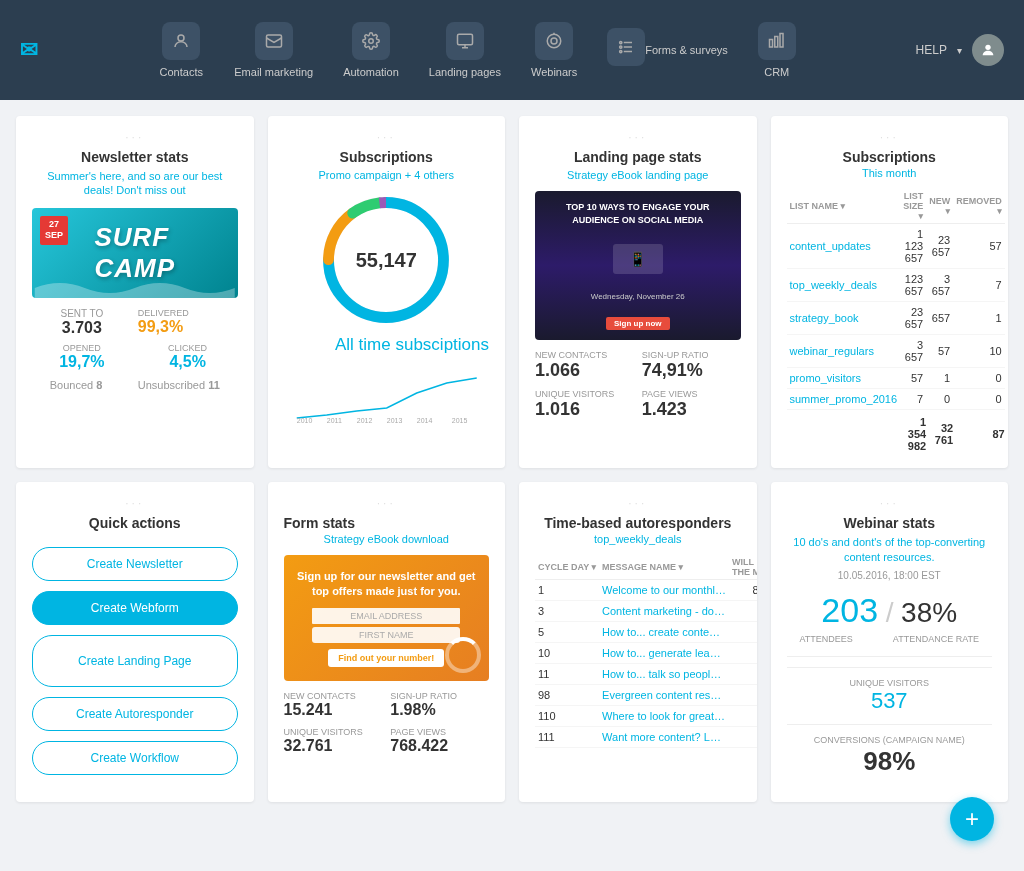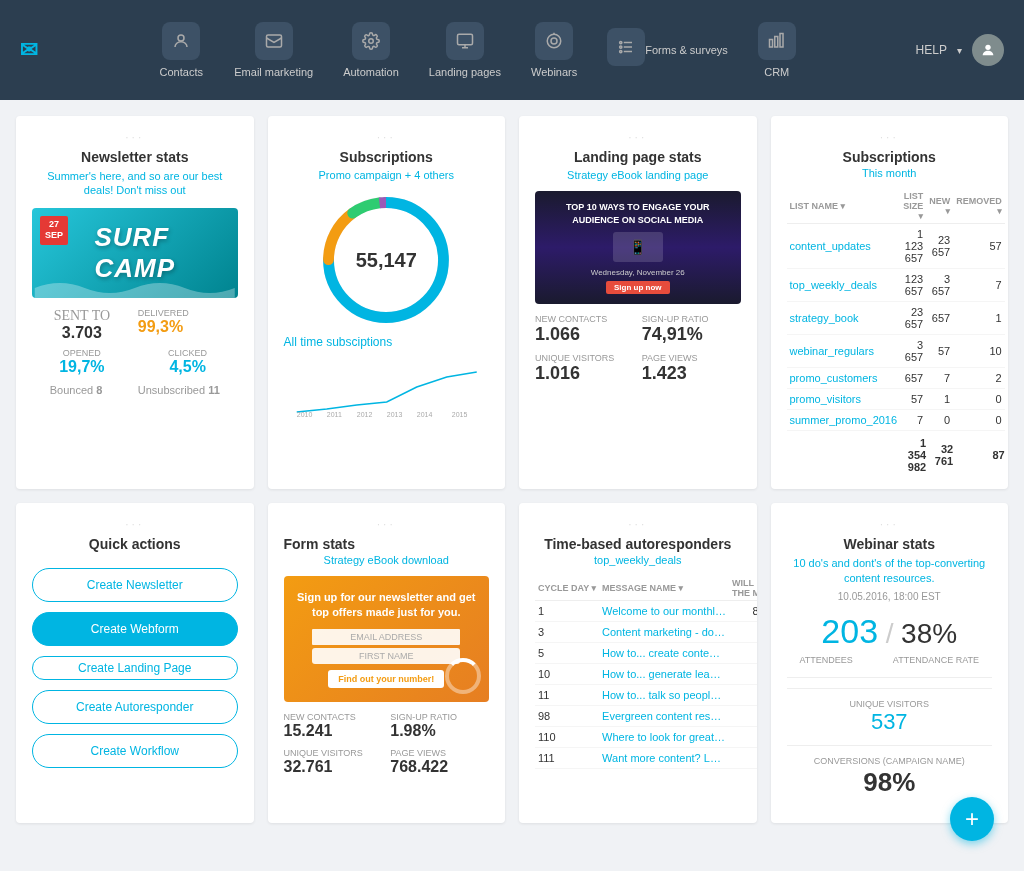--- a/index.html
+++ b/index.html
@@ -121,21 +121,21 @@
       <div style="font-size:26px;font-style:italic;font-weight:900;letter-spacing:1px;text-shadow:1px 2px 4px rgba(0,0,0,0.3);">SURF<br>CAMP</div>
 
       <div style="position:absolute;bottom:0;left:0;right:0;height:20px;opacity:0.3;">
         <svg viewBox="0 0 200 20" width="100%" height="20">
             <path d="M0 10 Q25 0 50 10 Q75 20 100 10 Q125 0 150 10 Q175 20 200 10 L200 20 L0 20Z" fill="#fff"></path>
           </svg>
       </div>
     </div>
     <div style="display:grid;grid-template-columns:1fr 1fr;gap:6px;margin-bottom:8px;">
       <div style="text-align:center;">
-        <div style="font-size:14px;color:#999;text-transform:uppercase;font-family:Liberation Serif, serif;">SENT TO</div>
+        <div style="font-size:10px;color:#999;text-transform:uppercase;">SENT TO</div>
         <div style="font-size:16px;font-weight:600;color:#333;">3.703</div>
       </div>
       <div style="text-align:left;">
         <div style="font-size:9px;color:#999;text-transform:uppercase;">DELIVERED</div>
         <div style="font-size:16px;font-weight:600;color:#f39c12;">99,3%</div>
       </div>
       <div style="text-align:center;">
         <div style="font-size:9px;color:#999;text-transform:uppercase;">OPENED</div>
         <div style="font-size:16px;font-weight:600;color:#00b5e2;">19,7%</div>
       </div>
@@ -159,39 +159,39 @@
         <svg class="donut-svg" viewBox="0 0 36 36" style="width:130px;height:130px;transform:rotate(-90deg);">
           <circle cx="18" cy="18" r="15.9155" fill="none" stroke="#eee" stroke-width="3"></circle>
           <circle cx="18" cy="18" r="15.9155" fill="none" stroke="#00b5e2" stroke-width="3" stroke-dasharray="75 25" stroke-linecap="round"></circle>
           <circle cx="18" cy="18" r="15.9155" fill="none" stroke="#f39c12" stroke-width="3" stroke-dasharray="15 85" stroke-dashoffset="-75" stroke-linecap="round"></circle>
           <circle cx="18" cy="18" r="15.9155" fill="none" stroke="#2ecc71" stroke-width="3" stroke-dasharray="8 92" stroke-dashoffset="-90" stroke-linecap="round"></circle>
           <circle cx="18" cy="18" r="15.9155" fill="none" stroke="#9b59b6" stroke-width="3" stroke-dasharray="2 98" stroke-dashoffset="-98"></circle>
         </svg>
         <div style="position:absolute;top:50%;left:50%;transform:translate(-50%,-50%);font-size:20px;font-weight:600;color:#333;white-space:nowrap;">55,147</div>
       </div>
     </div>
-    <div style="text-align:left;color:#00b5e2;font-size:12px;margin-bottom:10px;cursor:pointer;">All time subsciptions</div>
+    <div style="text-align:right;color:#00b5e2;font-size:17px;margin-bottom:10px;cursor:pointer;">All time subsciptions</div>
     
     <svg viewBox="0 0 180 50" width="100%" height="50" style="margin-top:8px;">
       <polyline points="0,45 30,42 60,38 90,35 120,20 150,10 180,5" fill="none" stroke="#00b5e2" stroke-width="1.5"></polyline>
       <text x="0" y="50" font-size="7" fill="#aaa">2010</text>
       <text x="30" y="50" font-size="7" fill="#aaa">2011</text>
       <text x="60" y="50" font-size="7" fill="#aaa">2012</text>
       <text x="90" y="50" font-size="7" fill="#aaa">2013</text>
       <text x="120" y="50" font-size="7" fill="#aaa">2014</text>
       <text x="155" y="50" font-size="7" fill="#aaa">2015</text>
     </svg>
   </div>
 
   <div class="card" style="grid-column:3;grid-row:1;min-height:320px;">
     <div style="text-align:center;color:#ddd;font-size:10px;letter-spacing:3px;cursor:move;margin-bottom:6px;">···</div>
     <div style="text-align:center;font-weight:600;font-size:14px;margin-bottom:4px;">Landing page stats</div>
     <div style="text-align:center;color:#00b5e2;font-size:11px;margin-bottom:10px;">Strategy eBook landing page</div>
 
-    <div style="background:linear-gradient(180deg,#1a1a2e 0%,#2d1b69 50%,#1a1a2e 100%);border-radius:4px;padding:10px;min-height:100px;display:flex;flex-direction:column;align-items:center;justify-content:center;color:#fff;text-align:center;margin-bottom:10px;position:relative;overflow:hidden;">
+    <div style="background:linear-gradient(180deg,#1a1a2e 0%,#2d1b69 50%,#1a1a2e 100%);border-radius:4px;padding:10px;min-height:100px;display:flex;flex-direction:column;align-items:center;justify-content:center;color:#fff;text-align:center;margin-bottom:10px;position:relative;overflow:hidden;gap:12px;">
       <div style="font-size:9px;font-weight:900;text-transform:uppercase;line-height:1.4;color:#fff;">TOP 10 WAYS TO ENGAGE YOUR<br>AUDIENCE ON SOCIAL MEDIA</div>
       <div style="width:50px;height:30px;background:rgba(255,255,255,0.15);border-radius:3px;margin:6px 0;display:flex;align-items:center;justify-content:center;">
         <div style="font-size:14px;">📱</div>
       </div>
       <div style="font-size:8px;color:#ccc;margin-bottom:4px;">Wednesday, November 26</div>
       <div style="background:#e74c3c;color:#fff;font-size:8px;padding:2px 8px;border-radius:2px;font-weight:600;">Sign up now</div>
     </div>
     <div style="display:grid;grid-template-columns:1fr 1fr;gap:8px;">
       <div>
         <div style="font-size:9px;color:#999;text-transform:uppercase;">NEW CONTACTS</div>
@@ -250,26 +250,20 @@
     <td style="text-align:left;color:#00b5e2;font-size:11px;padding:4px 3px;border-bottom:1px solid #f5f5f5;">strategy_book</td>
     <td style="text-align:right;font-size:11px;padding:4px 3px;border-bottom:1px solid #f5f5f5;color:#333;">23 657</td>
     <td style="text-align:right;font-size:11px;padding:4px 3px;border-bottom:1px solid #f5f5f5;color:#333;">657</td>
     <td style="text-align:right;font-size:11px;padding:4px 3px;border-bottom:1px solid #f5f5f5;color:#333;">1</td>
   </tr>
           <tr>
     <td style="text-align:left;color:#00b5e2;font-size:11px;padding:4px 3px;border-bottom:1px solid #f5f5f5;">webinar_regulars</td>
     <td style="text-align:right;font-size:11px;padding:4px 3px;border-bottom:1px solid #f5f5f5;color:#333;">3 657</td>
     <td style="text-align:right;font-size:11px;padding:4px 3px;border-bottom:1px solid #f5f5f5;color:#333;">57</td>
     <td style="text-align:right;font-size:11px;padding:4px 3px;border-bottom:1px solid #f5f5f5;color:#333;">10</td>
-  </tr>
-          <tr>
-    <td style="text-align:left;color:#00b5e2;font-size:11px;padding:4px 3px;border-bottom:1px solid #f5f5f5;">promo_customers</td>
-    <td style="text-align:right;font-size:11px;padding:4px 3px;border-bottom:1px solid #f5f5f5;color:#333;">657</td>
-    <td style="text-align:right;font-size:11px;padding:4px 3px;border-bottom:1px solid #f5f5f5;color:#333;">7</td>
-    <td style="text-align:right;font-size:11px;padding:4px 3px;border-bottom:1px solid #f5f5f5;color:#333;">2</td>
   </tr>
           <tr>
     <td style="text-align:left;color:#00b5e2;font-size:11px;padding:4px 3px;border-bottom:1px solid #f5f5f5;">promo_visitors</td>
     <td style="text-align:right;font-size:11px;padding:4px 3px;border-bottom:1px solid #f5f5f5;color:#333;">57</td>
     <td style="text-align:right;font-size:11px;padding:4px 3px;border-bottom:1px solid #f5f5f5;color:#333;">1</td>
     <td style="text-align:right;font-size:11px;padding:4px 3px;border-bottom:1px solid #f5f5f5;color:#333;">0</td>
   </tr>
           <tr>
     <td style="text-align:left;color:#00b5e2;font-size:11px;padding:4px 3px;border-bottom:1px solid #f5f5f5;">summer_promo_2016</td>
     <td style="text-align:right;font-size:11px;padding:4px 3px;border-bottom:1px solid #f5f5f5;color:#333;">7</td>
@@ -287,21 +281,21 @@
       </tfoot>
     </table>
   </div>
 
   <div class="card" style="grid-column:1;grid-row:2;min-height:320px;">
     <div style="text-align:center;color:#ddd;font-size:10px;letter-spacing:3px;cursor:move;margin-bottom:6px;">···</div>
     <div style="text-align:center;font-weight:600;font-size:14px;margin-bottom:16px;">Quick actions</div>
     <div id="quick-actions-btns">
         <button style="display: block; width: 100%; padding: 9px 16px; margin-bottom: 10px; border-radius: 20px; border: 1.5px solid rgb(0, 181, 226); font-size: 12px; cursor: pointer; text-align: center; font-weight: 500; background: transparent; color: rgb(0, 181, 226);">Create Newsletter</button>
         <button style="display: block; width: 100%; padding: 9px 16px; margin-bottom: 10px; border-radius: 20px; border: 1.5px solid rgb(0, 181, 226); font-size: 12px; cursor: pointer; text-align: center; font-weight: 500; background: rgb(0, 181, 226); color: rgb(255, 255, 255);">Create Webform</button>
-        <button style="display: block; width: 100%; padding: 4px 16px; margin-bottom: 10px; border-radius: 20px; border: 1.5px solid rgb(0, 181, 226); font-size: 12px; cursor: pointer; font-weight: 500; background: transparent; color: rgb(0, 181, 226);">Create Landing Page</button>
+        <button style="display: block; width: 100%; padding: 18px 16px; margin-bottom: 10px; border-radius: 20px; border: 1.5px solid rgb(0, 181, 226); font-size: 12px; cursor: pointer; font-weight: 500; background: transparent; color: rgb(0, 181, 226);">Create Landing Page</button>
         <button style="display: block; width: 100%; padding: 9px 16px; margin-bottom: 10px; border-radius: 20px; border: 1.5px solid rgb(0, 181, 226); font-size: 12px; cursor: pointer; text-align: center; font-weight: 500; background: transparent; color: rgb(0, 181, 226);">Create Autoresponder</button>
         <button style="display: block; width: 100%; padding: 9px 16px; margin-bottom: 10px; border-radius: 20px; border: 1.5px solid rgb(0, 181, 226); font-size: 12px; cursor: pointer; text-align: center; font-weight: 500; background: transparent; color: rgb(0, 181, 226);">Create Workflow</button>
       </div>
   </div>
 
   <div class="card" style="grid-column:2;grid-row:2;min-height:320px;">
     <div style="text-align:center;color:#ddd;font-size:10px;letter-spacing:3px;cursor:move;margin-bottom:6px;">···</div>
     <div style="font-weight:600;font-size:14px;margin-bottom:2px;">Form stats</div>
     <div style="text-align:center;color:#00b5e2;font-size:11px;margin-bottom:10px;">Strategy eBook download</div>
     <div style="background:linear-gradient(135deg,#f39c12 0%,#e67e22 100%);border-radius:4px;padding:14px 10px;min-height:110px;display:flex;flex-direction:column;align-items:center;justify-content:center;color:#fff;text-align:center;margin-bottom:10px;position:relative;">

